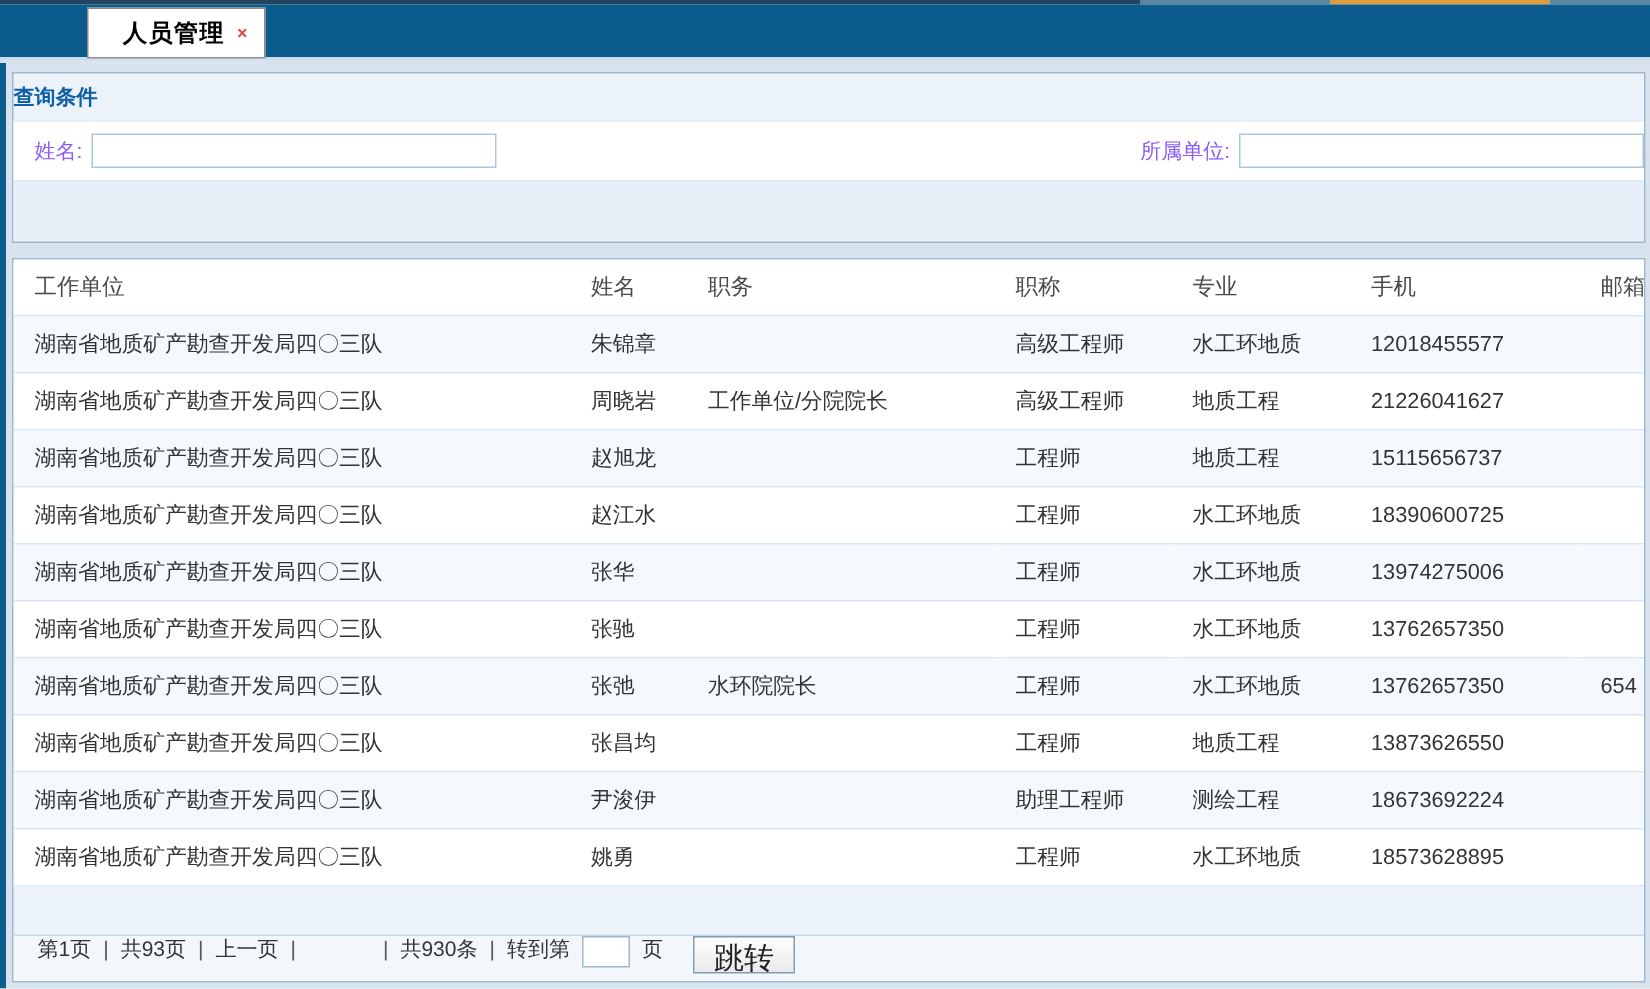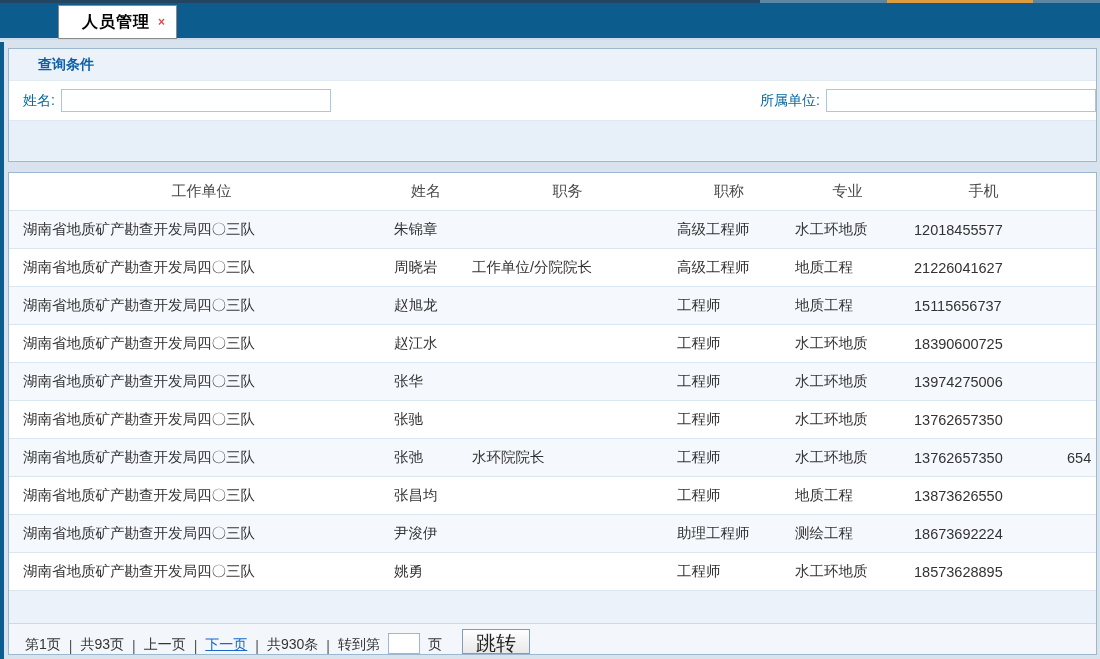--- a/index.html
+++ b/index.html
@@ -33,66 +33,66 @@
   .tab-close { color: var(--close-red, #e04b4b); font-size: 12px; font-weight: bold; line-height: 1; padding: 2px; }
 
   .content { position: absolute; top: 42px; left: 0; right: 0; bottom: 0; background: var(--outer-bg, #d9e3ee); }
   .left-strip { position: absolute; left: 0; top: 0; bottom: 0; width: 4px; background: var(--header-bar, #0d5c8e); }
 
   .panel {
     position: absolute; left: 8px; right: 3px;
     border: 1px solid #9db7cf; background: #ebf2fa;
   }
   .panel-title {
-    height: 31px; line-height: 31px; padding-left: 29px;
+    height: 31px; line-height: 31px; padding-left: 0;
     color: var(--title-blue, #0d5fa8); font-weight: bold; font-size: 14px;
   }
   .query-panel { top: 6px; height: 114px; }
   .field-row {
     background: #ffffff; height: 40px;
     display: flex; align-items: center;
     border-top: 1px solid #e2ebf4;
     padding-left: 14px;
   }
   .field { display: flex; align-items: center; gap: 6px; }
-  .field label { font-size: 14px; color: #0369a1; }
+  .field label { font-size: 14px; color: #8b5cf6; }
   .field input {
     width: 270px; height: 23px;
     border: 1px solid #abc7e0; background: #fff;
     font-size: 13px; padding: 0 4px; outline: none;
   }
   .field-right { margin-left: auto; }
   .panel-footer { height: 40px; background: #e7eff8; border-top: 1px solid #dfe9f3; }
 
   .list-panel { top: 130px; bottom: 4px; overflow: hidden; }
   .list-panel .panel-title { border-bottom: 1px solid #cfdeed; height: 34px; line-height: 34px; }
   .table-wrap { overflow: hidden; background: #fff; }
   table { border-collapse: collapse; table-layout: fixed; width: 1344px; }
   col.c1 { width: 371px; } col.c2 { width: 78px; }  col.c3 { width: 205px; }
   col.c4 { width: 118px; } col.c5 { width: 119px; } col.c6 { width: 153px; }
   col.c7 { width: 300px; }
   thead th {
     font-family: "Liberation Serif", "DejaVu Serif", serif;
     font-weight: normal; font-size: 15px; color: #4a4a4a;
-    text-align: center; padding: 9px 0 9px 14px; background: #ffffff;
+    text-align: left; padding: 9px 0 9px 14px; background: #ffffff;
     border-bottom: 1px solid #d9e5f1; white-space: nowrap;
   }
   tbody td {
     font-size: 14.5px; color: #333;
     padding: 9px 0 9px 14px;
     border-bottom: 1px solid #dae6f2;
     white-space: nowrap; overflow: hidden;
   }
   tbody tr:nth-child(odd) { background: #f5f9fd; }
   tbody tr:nth-child(even) { background: #ffffff; }
 
   .pagination {
     position: absolute; left: 0; right: 0; bottom: 0; height: 31px;
     background: #f3f7fb; border-top: 1px solid #c9daea;
-    display: flex; align-items: flex-end; padding-left: 16px;
+    display: flex; align-items: flex-start; padding-left: 16px;
     font-size: 14px; color: #333; gap: 8px;
   }
   .pagination .sep { color: #555; }
   .pagination .link { color: var(--link-blue, #1a66cc); text-decoration: underline; cursor: pointer; margin-top: 29px; }
   .pagination .plain { cursor: default; }
   .goto-input {
     width: 32px; height: 21px; border: 1px solid #9cb8d2;
     background: #fff; outline: none; text-align: center; font-size: 13px;
   }
   .jump-btn {

